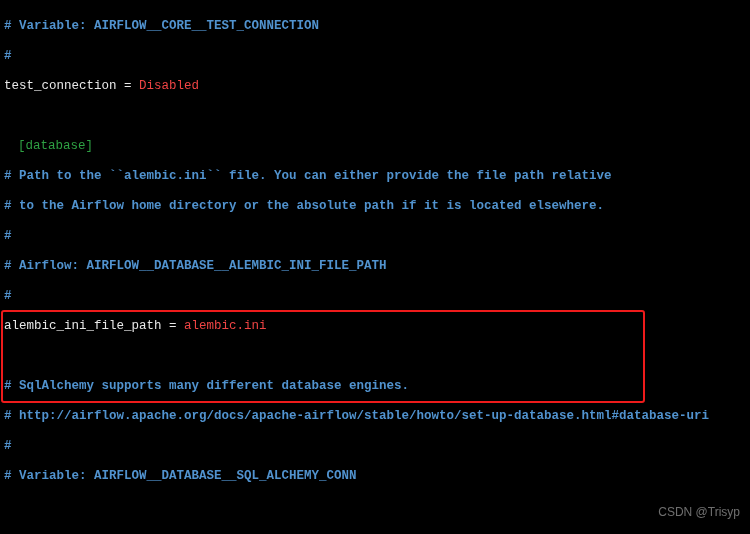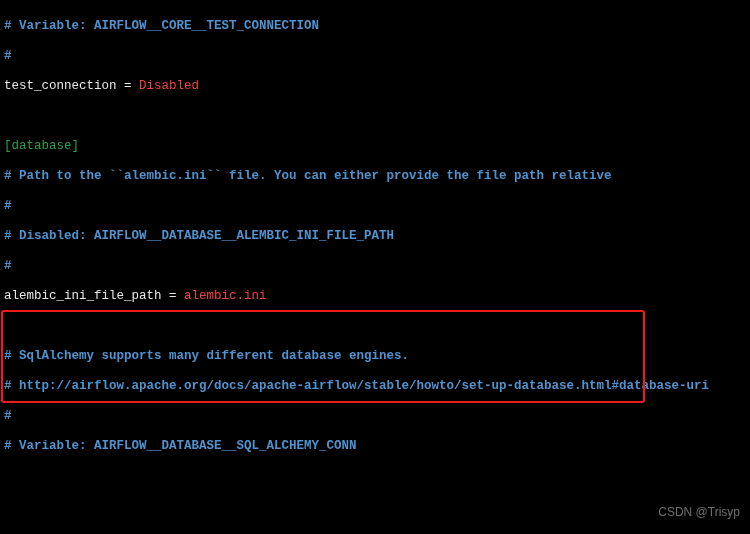--- a/index.html
+++ b/index.html
@@ -14,21 +14,21 @@
     overflow: hidden;
     position: relative;
   }
   .editor {
     padding: 4px 4px 0 4px;
     white-space: pre;
     color: #ccc;
   }
   .c-white   { color: #e8e8e8; }
   .c-comment { color: #5193cf; font-weight: bold; }      
-  .c-section { color: #2ea043; }      
+  .c-section { color: #2ea043; margin-left: 14px; }      
   .c-red     { color: #ef4444; }
   .highlight-box {
     position: absolute;
     left: 1px;
     top: 310px;
     width: 640px;
     height: 89px;
     border: 2px solid #ef1b1b;
     border-radius: 3px;
     pointer-events: none;
@@ -46,22 +46,23 @@
 </head>
 <body>
 
 <div class="editor">
 <span class="line c-comment"># Variable: AIRFLOW__CORE__TEST_CONNECTION</span>
 <span class="line c-comment">#</span>
 <span class="line"><span class="c-white">test_connection = </span><span class="c-red">Disabled</span></span>
 <span class="line"></span>
 <span class="line c-section">[database]</span>
 <span class="line c-comment"># Path to the ``alembic.ini`` file. You can either provide the file path relative</span>
+<span class="line c-comment"># to the Airflow home directory or the absolute path if it is located elsewhere.</span>
 <span class="line c-comment">#</span>
-<span class="line c-comment"># Disabled: AIRFLOW__DATABASE__ALEMBIC_INI_FILE_PATH</span>
+<span class="line c-comment"># Airflow: AIRFLOW__DATABASE__ALEMBIC_INI_FILE_PATH</span>
 <span class="line c-comment">#</span>
 <span class="line"><span class="c-white">alembic_ini_file_path = </span><span class="c-red">alembic.ini</span></span>
 <span class="line"></span>
 <span class="line c-comment"># SqlAlchemy supports many different database engines.</span>
 <span class="line c-comment"># http://airflow.apache.org/docs/apache-airflow/stable/howto/set-up-database.html#database-uri</span>
 <span class="line c-comment">#</span>
 <span class="line c-comment"># Variable: AIRFLOW__DATABASE__SQL_ALCHEMY_CONN</span>
 
 
 

